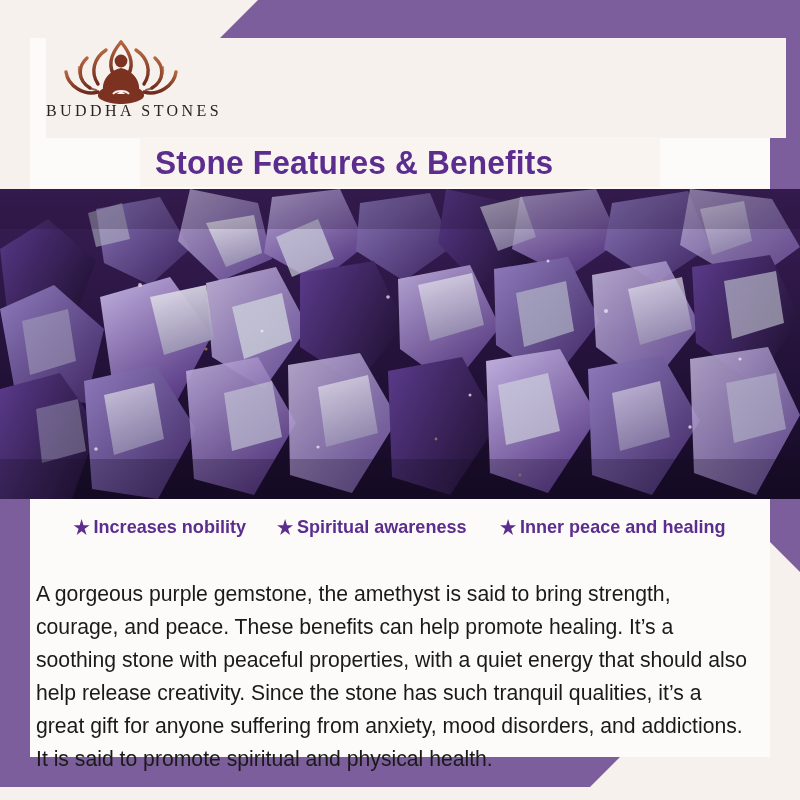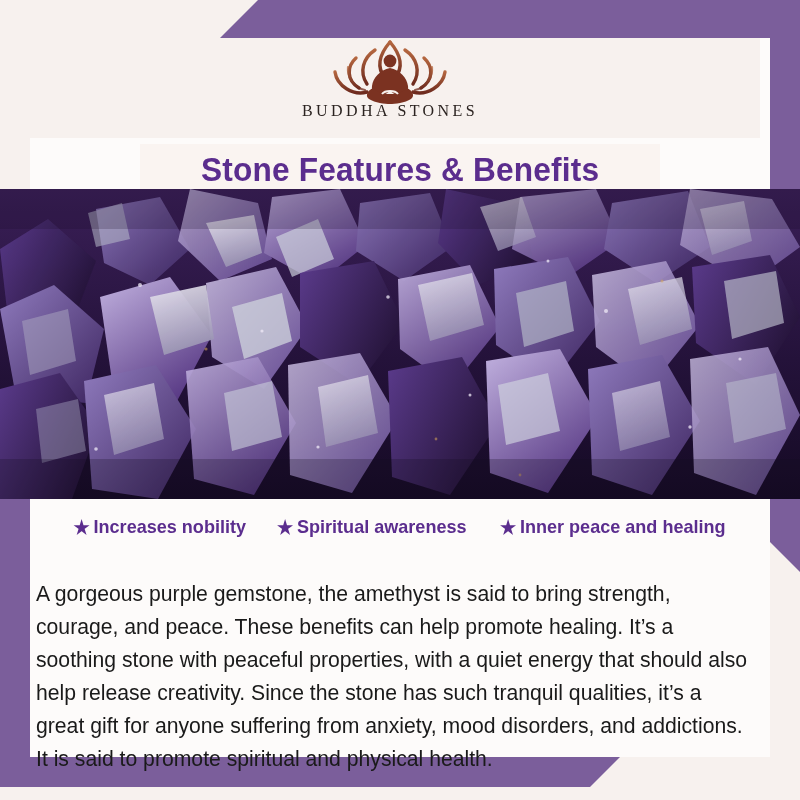--- a/index.html
+++ b/index.html
@@ -33,36 +33,36 @@
   }
 
   
   .card{
     position:absolute;left:30px;top:38px;right:30px;bottom:43px;
     background:#fdfbfa;
   }
 
   
   .header{
-    position:absolute;left:20px;top:38px;width:740px;height:100px;
+    position:absolute;left:46px;top:38px;width:740px;height:100px;
     background:#f7f1ee;
-    display:flex;flex-direction:column;align-items:center;justify-content:flex-start;
+    display:flex;flex-direction:column;justify-content:flex-start;
   }
   .logo-mark{width:150px;height:72px;display:block;margin-top:-4px;}
   .logo-word{
     font-family:"Liberation Serif", serif;
     font-size:16px;letter-spacing:3.4px;color:#2b2320;
     margin-top:-4px;
   }
 
   
   .title-band{
-    position:absolute;left:140px;top:144px;width:520px;height:50px;
+    position:absolute;left:140px;top:137px;width:520px;height:50px;
     background:#faf4f1;
-    display:flex;align-items:center;justify-content:center;
+    display:flex;align-items:center;justify-content:flex-start;
   }
   .title{
     font-family:"Liberation Sans Narrow","Liberation Sans",sans-serif;
     font-weight:bold;
     font-size:34px;
     letter-spacing:.2px;
     color:var(--title);
     transform:scaleX(.93);
     white-space:nowrap;
   }

